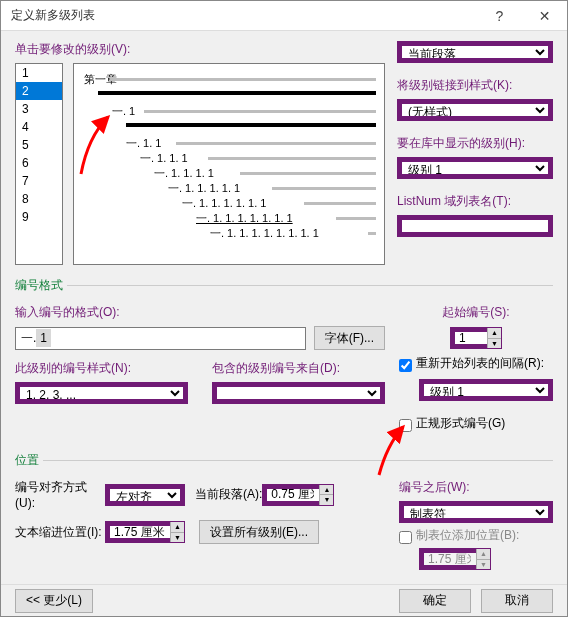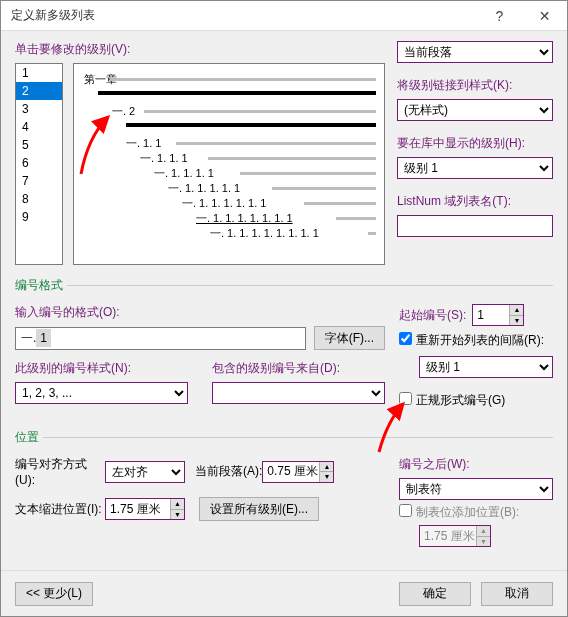--- a/index.html
+++ b/index.html
@@ -94,21 +94,21 @@
   }
   .bar-thick { background: #000; height: 4px; top: 5px; }
   .bar-thin { background: #bdbdbd; height: 3px; top: 6px; }
   
   .field-label {
     color: #701a75;
     margin-bottom: 5px;
   }
   .right-col .group { margin-bottom: 14px; }
   select, input[type=text] {
-    border: 1px solid #701a75;
+    border: 5px solid #701a75;
     background: #fff;
     height: 22px;
     font-size: 12px;
     padding: 0 4px;
     font-family: inherit;
   }
   select { padding: 0 2px; }
   .full { width: 100%; }
   
   
@@ -190,21 +190,21 @@
     border-left: 1px solid #adadad;
     font-size: 7px;
     display: flex;
     align-items: center;
     justify-content: center;
   }
   .spin-btns div:first-child { border-bottom: 1px solid #adadad; }
   
   .checkbox-row {
     display: flex;
-    align-items: flex-start;
+    align-items: flex-end;
     gap: 4px;
     margin: 4px 0;
   }
   input[type=checkbox] { width: 13px; height: 13px; margin: 0; }
   
   .pos-row {
     display: flex;
     align-items: center;
     gap: 0;
     margin-bottom: 10px;
@@ -261,21 +261,21 @@
                   </marker>
                 </defs>
               <path d="M5,62 Q12,25 32,5" stroke="#ff0000" stroke-width="3" fill="none" marker-end="url(#ah1)"></path>
             </svg>
           <div style="position: relative; height: 32px;">
                 <div class="pv-text" style="left: 0px;">第一章</div>
                 <div class="pv-bar bar-thin" style="left: 26px;"></div>
                 <div class="pv-bar bar-thick" style="left: 14px; top: 19px;"></div>
               </div>
               <div style="position: relative; height: 32px;">
-                <div class="pv-text" style="left: 28px;">一. 2</div>
+                <div class="pv-text" style="left: 28px;">一. 1</div>
                 <div class="pv-bar bar-thin" style="left: 60px;"></div>
                 <div class="pv-bar bar-thick" style="left: 42px; top: 19px;"></div>
               </div>
               <div style="position: relative; height: 15px;">
                 <div class="pv-text" style="left: 42px;">一. 1. 1</div>
                 <div class="pv-bar bar-thin" style="left: 92px;"></div>
               </div>
               <div style="position: relative; height: 15px;">
                 <div class="pv-text" style="left: 56px;">一. 1. 1. 1</div>
                 <div class="pv-bar bar-thin" style="left: 124px;"></div>
@@ -339,21 +339,21 @@
               <div class="field-label">此级别的编号样式(N):</div>
               <select class="full"><option>1, 2, 3, ...</option></select>
             </div>
             <div>
               <div class="field-label">包含的级别编号来自(D):</div>
               <select class="full"><option></option></select>
             </div>
           </div>
         </div>
         <div class="format-right">
-          <div style="display:flex; align-items:center; gap:6px; margin-bottom:6px;">
+          <div style="display:flex; align-items:center; gap:6px; margin-bottom:6px;flex-direction:column;">
             <span class="field-label" style="margin:0;">起始编号(S):</span>
             <div class="spin-wrap">
               <input type="text" style="width: 52px;" value="1">
               <div class="spin-btns">
                   <div>▲</div>
                   <div>▼</div>
                 </div>
             </div>
           </div>
           <div class="checkbox-row">

